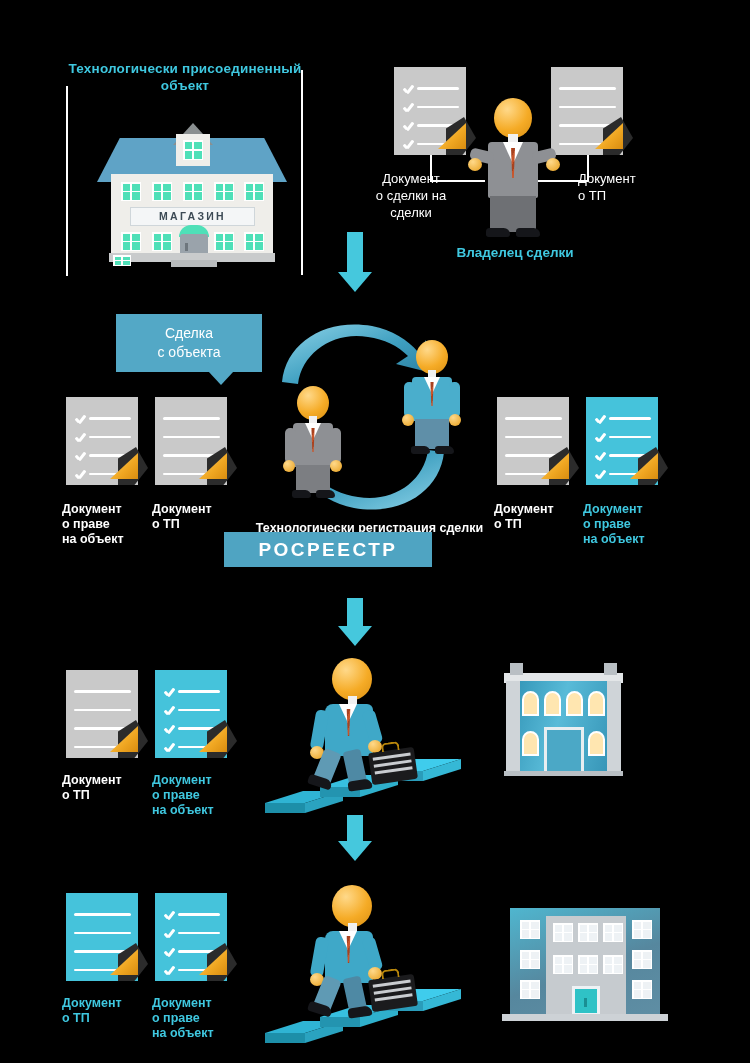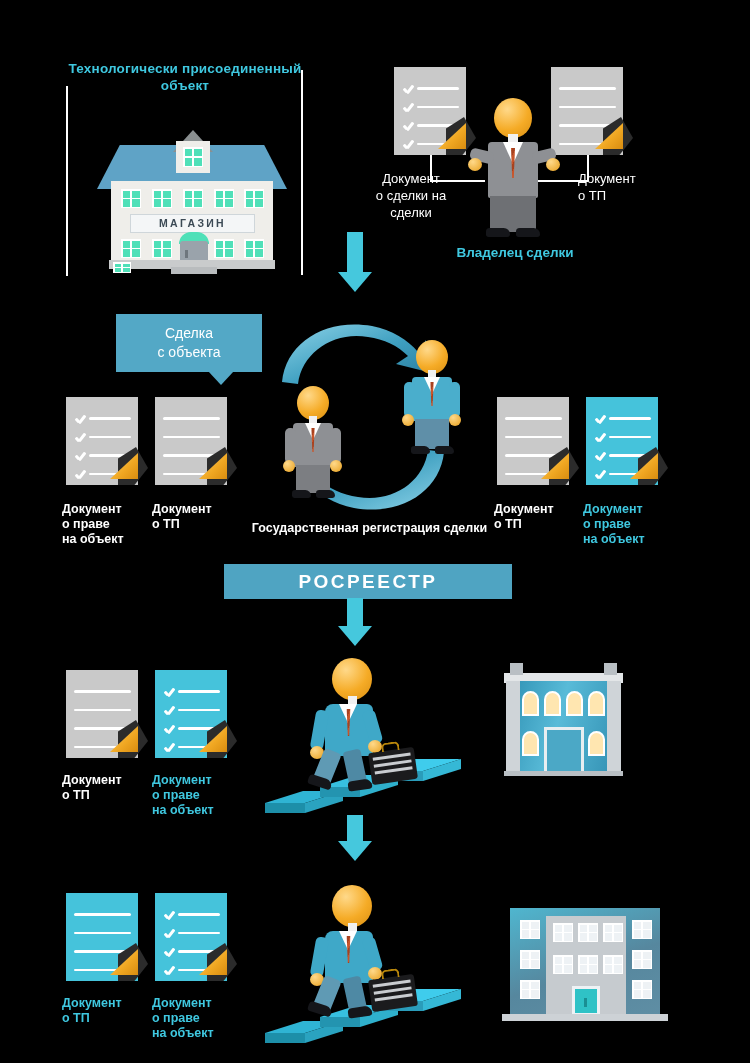--- a/index.html
+++ b/index.html
@@ -112,21 +112,21 @@
   .swirl { position:absolute; }
 </style>
 </head>
 <body>
 
 <div class="abs vline" style="left:66px; top:86px; height:190px;"></div>
 <div class="abs vline" style="left:301px; top:70px; height:205px;"></div>
 
 <div class="abs cyan-title" style="left:50px; top:60px; width:270px;">Технологически присоединенный объект</div>
 
-<div class="house" style="left:97px; top:119px; width:190px; height:155px;">
+<div class="house" style="left:97px; top:112px; width:190px; height:155px;">
 
   <div class="abs" style="left:0; top:26px; width:190px; height:44px;
        background:#5fa3c6; clip-path:polygon(12% 0, 88% 0, 100% 100%, 0 100%);"></div>
 
   <div class="abs" style="left:76px; top:11px; width:40px; height:22px;
        background:#8a8f90; clip-path:polygon(50% 0,100% 100%,0 100%);"></div>
   <div class="abs" style="left:79px; top:22px; width:34px; height:32px; background:#efeeea;"></div>
   <div class="win abs" style="left:86px; top:28px; width:20px; height:20px;">
       <i></i>
       <i></i>
@@ -445,22 +445,22 @@
 <div class="abs lbl" style="left:494px; top:502px; width:84px;">
   <span>Документ</span><br>
   <span>о ТП</span>
 </div>
 <div class="abs lbl-cyan" style="left:583px; top:502px; width:90px;">
   <span>Документ</span><br>
   <span>о праве</span><br>
   <span>на объект</span>
 </div>
 
-<div class="abs" style="left:222px; top:521px; width:295px; text-align:center; color:#fff; font-weight:bold; font-size:12.5px;">Государственная регистрация сделки</div>
-<div class="rbar" style="left:224px; top:564px; width:288px; height:35px;">РОСРЕЕСТР</div>
+<div class="abs" style="left:222px; top:521px; width:295px; text-align:center; color:#fff; font-weight:bold; font-size:12.5px;">Технологически регистрация сделки</div>
+<div class="rbar" style="left:224px; top:532px; width:208px; height:35px;">РОСРЕЕСТР</div>
 
 <div class="darrow" style="left:338px; top:598px;">
   <div class="stem" style="height:28px;"></div>
     <div class="head"></div>
 </div>
 
 <div class="doc" style="left:66px; top:670px;">
   <div class="sheet"></div>
   <div class="rows nochk">
     <div class="row">

